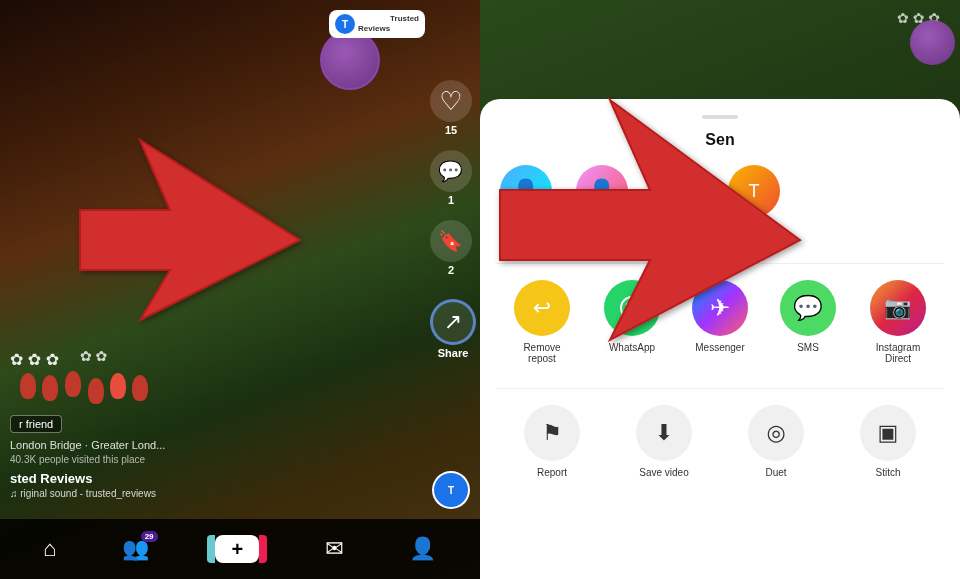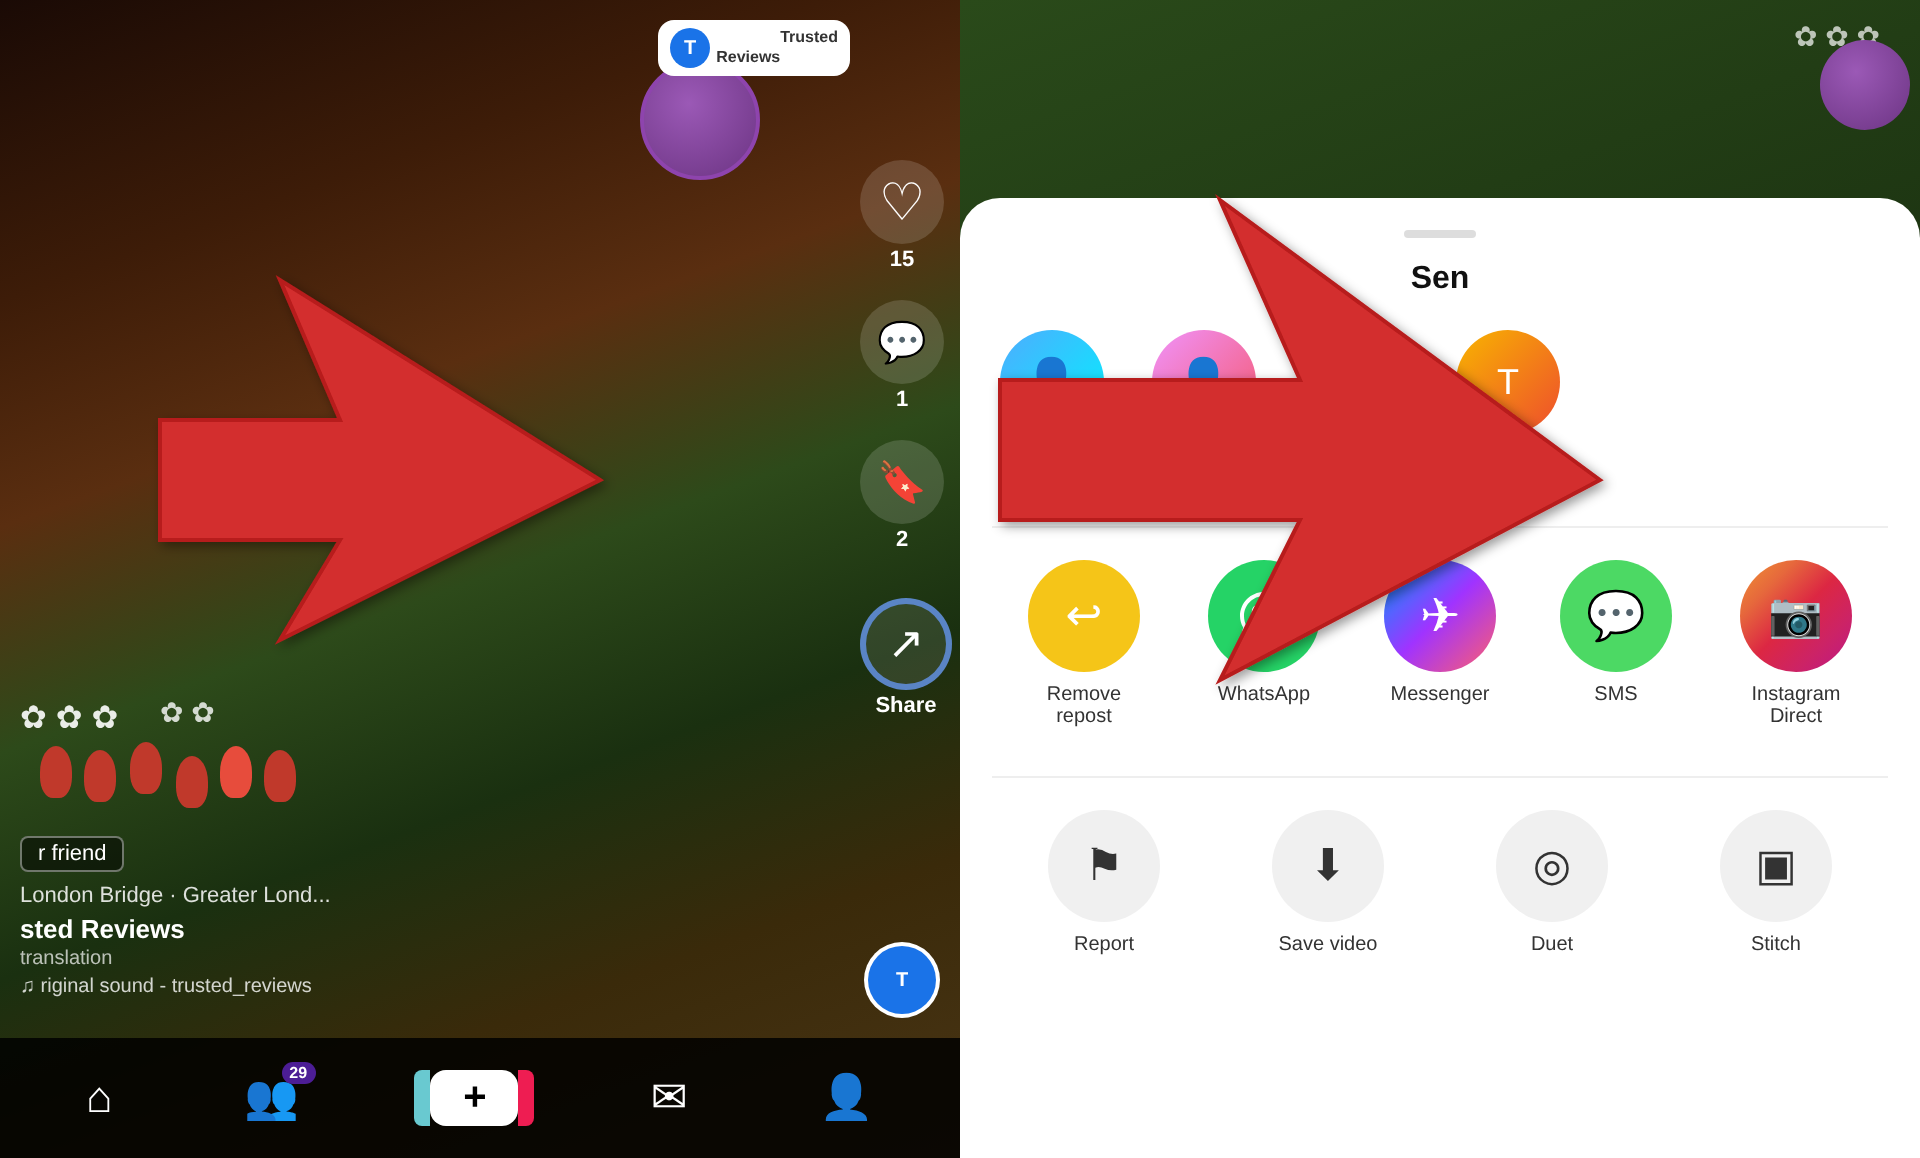--- a/index.html
+++ b/index.html
@@ -535,22 +535,22 @@
     <span class="share-label">Share</span>
   </div>
 
   <div style="position:absolute;bottom:70px;right:10px;width:38px;height:38px;border-radius:50%;background:white;display:flex;align-items:center;justify-content:center;overflow:hidden;">
     <div style="width:34px;height:34px;border-radius:50%;background:#1a73e8;display:flex;align-items:center;justify-content:center;color:white;font-size:10px;font-weight:bold;">T</div>
   </div>
 
   <div class="bottom-text">
     <div class="tag-badge">r friend</div>
     <div class="location-text">London Bridge · Greater Lond...</div>
+    <div class="location-sub">40.3K people visited this place</div>
     <div class="account-name">sted Reviews</div>
-    <div class="translation-text">translation</div>
     <div class="sound-text">riginal sound - trusted_reviews</div>
   </div>
 
   <div class="bottom-nav">
     <div class="nav-item">
       <div class="nav-icon">⌂</div>
     </div>
     <div class="nav-item">
       <div class="nav-icon" style="position:relative;">
         👥

